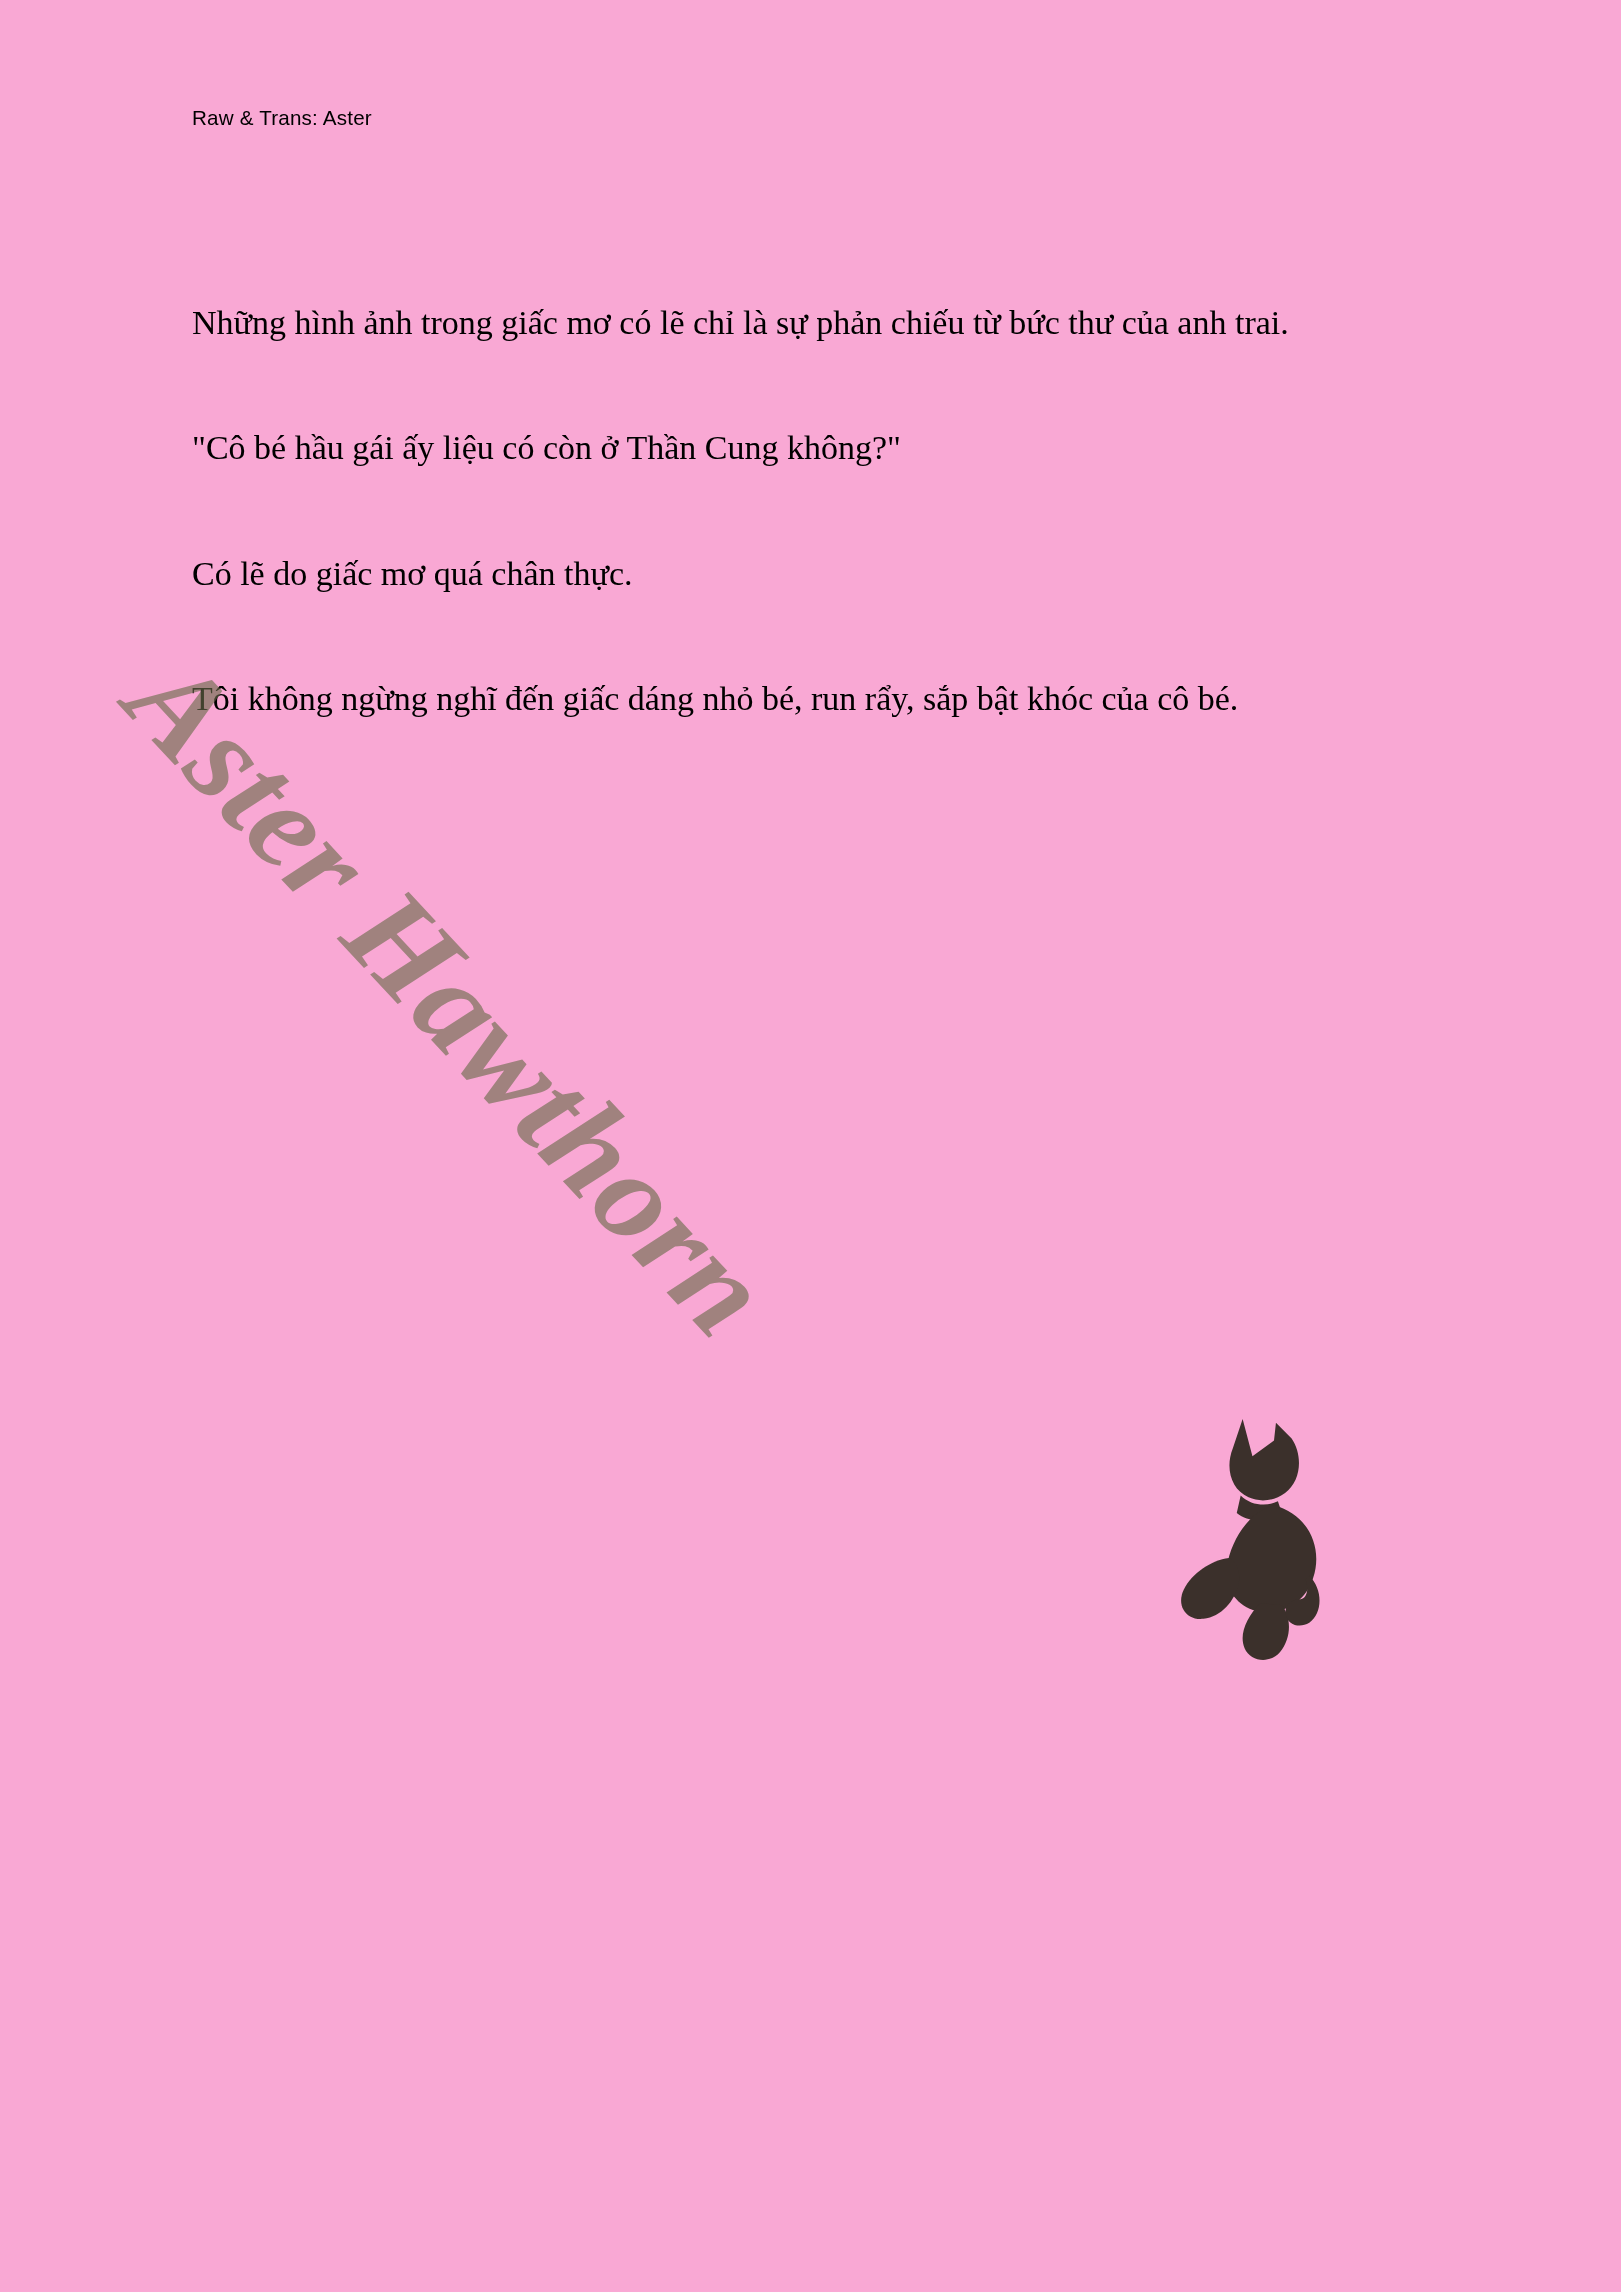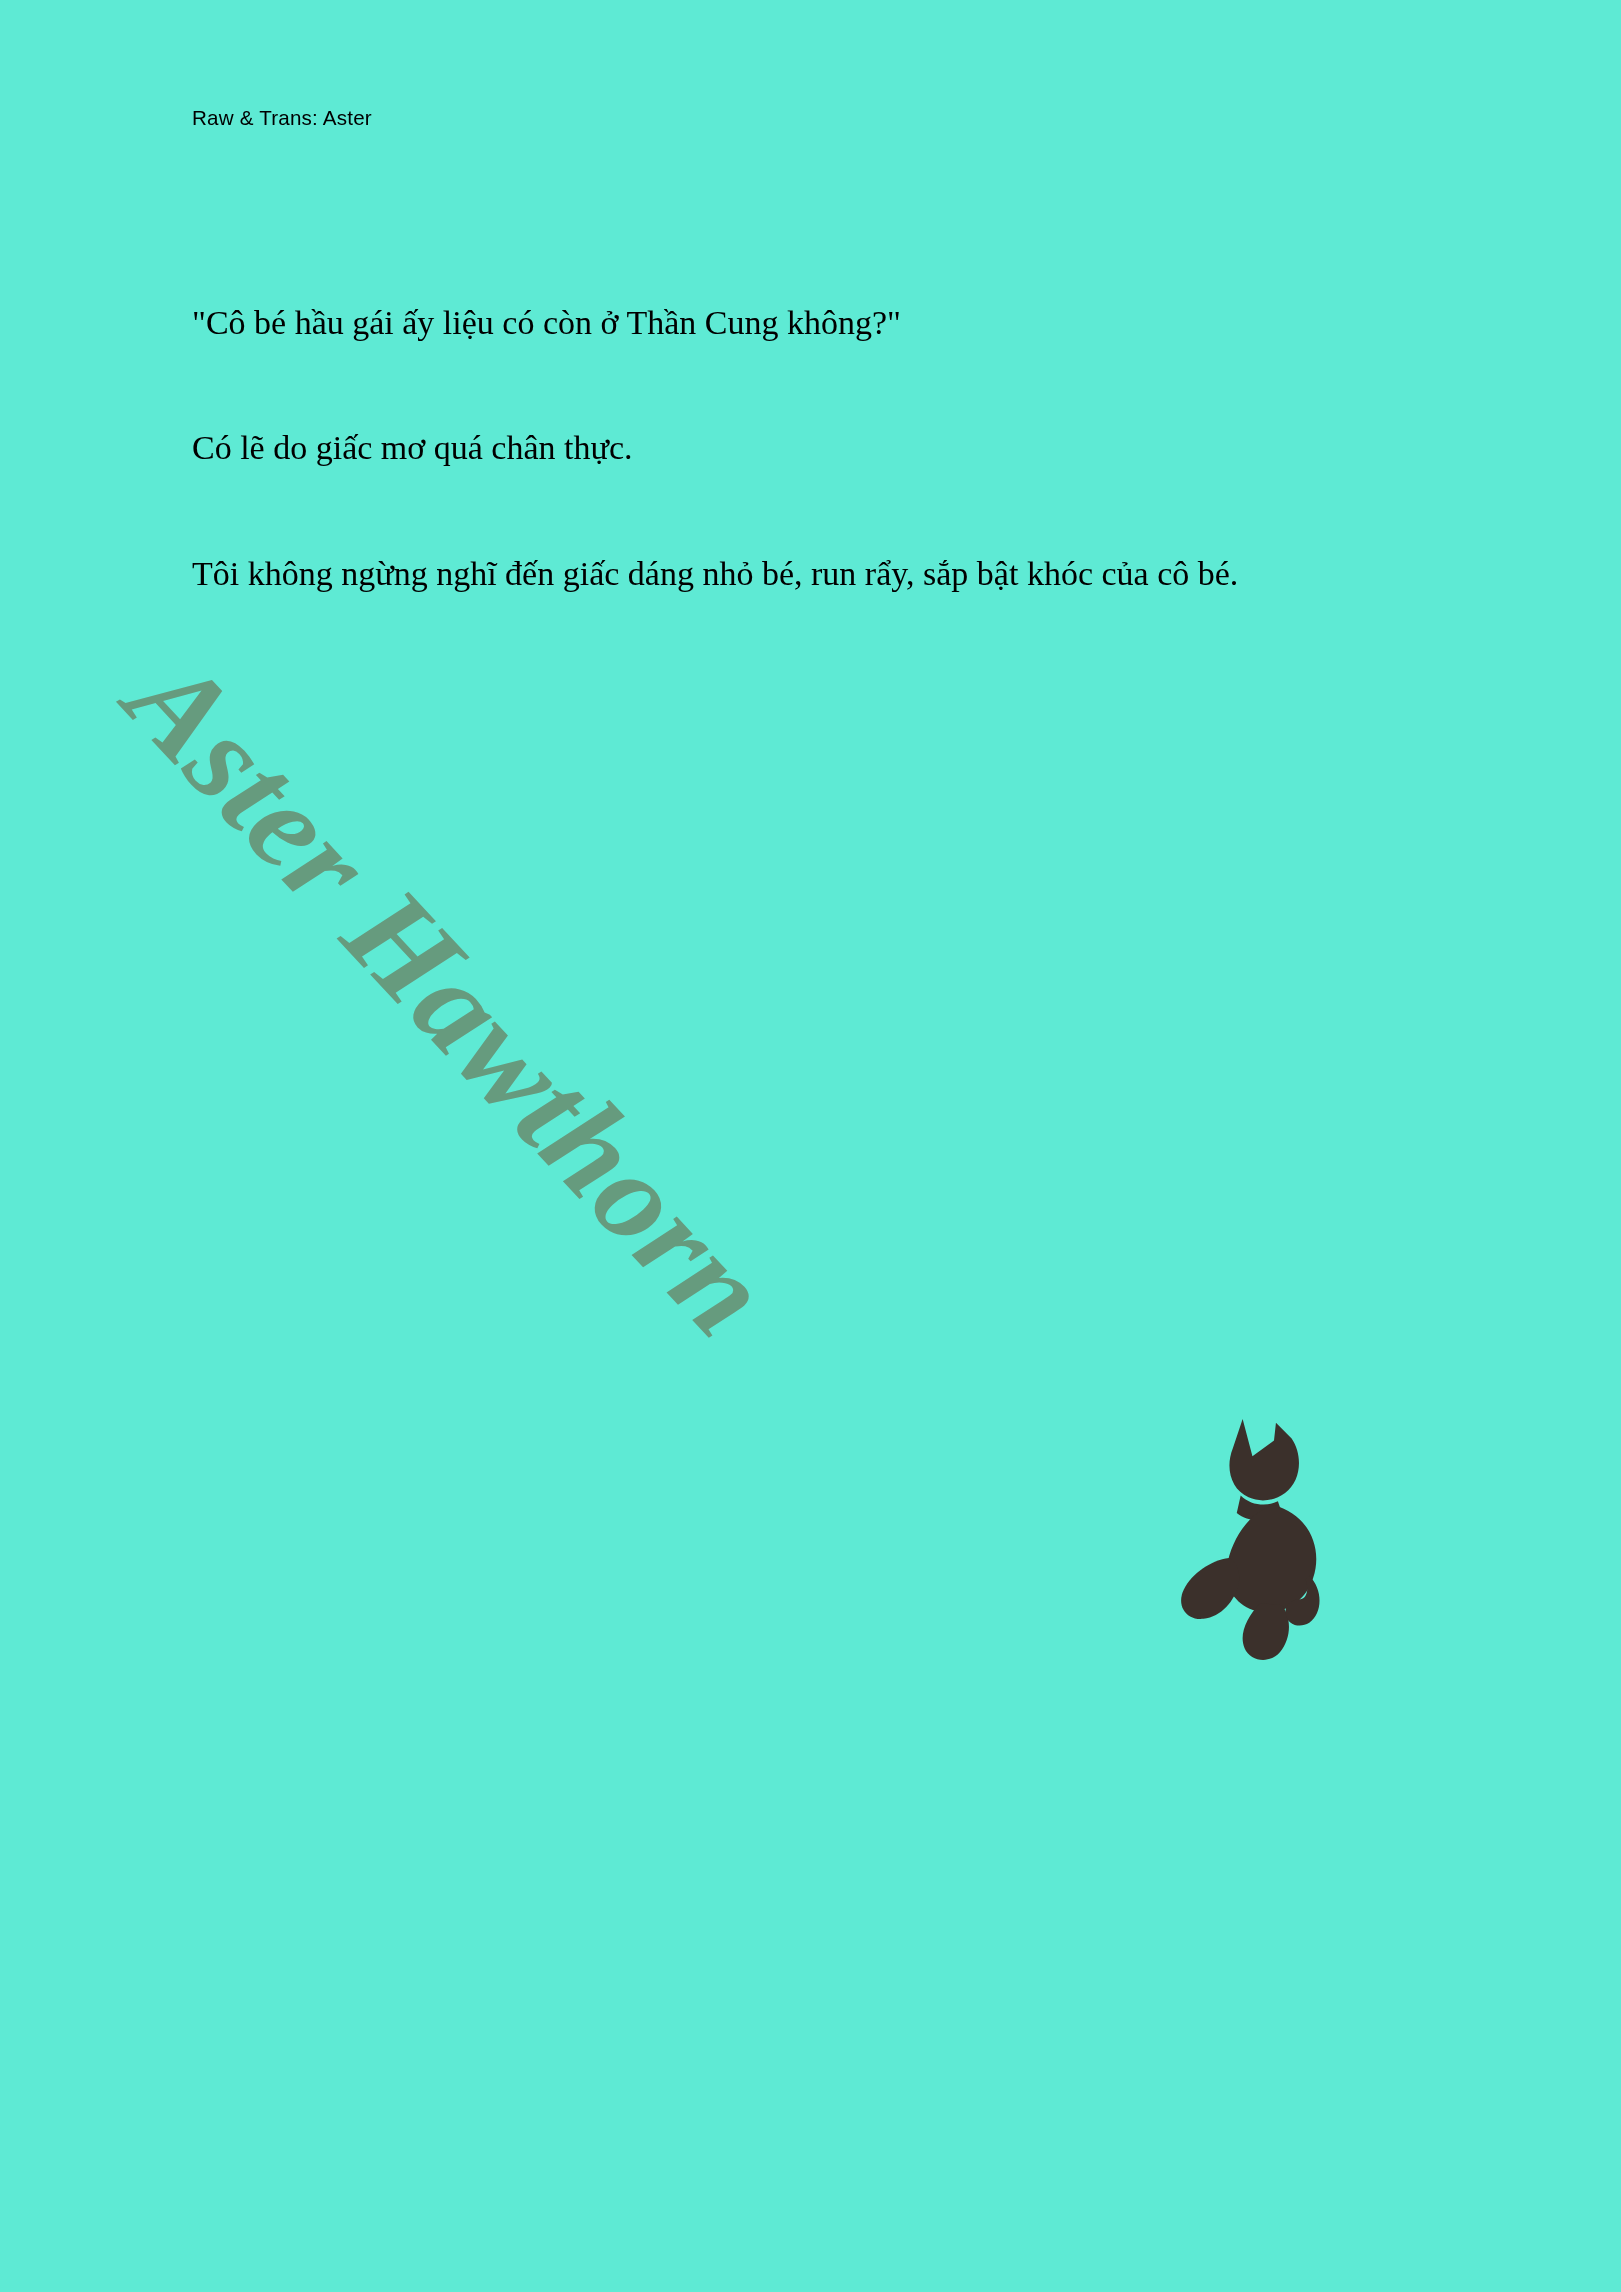--- a/index.html
+++ b/index.html
@@ -12,21 +12,21 @@
     height: 2293px;
     position: relative;
     overflow: hidden;
     font-family: "Liberation Serif", serif;
     color: #000000;
   }
 
   .page {
     position: absolute;
     inset: 0;
-    background: #5eead4;
+    background: #f9a8d4;
   }
 
   .header {
     position: absolute;
     top: 106px;
     left: 192px;
     font-family: "Liberation Sans", sans-serif;
     font-size: 20.6px;
     color: #000000;
     letter-spacing: 0.2px;
@@ -79,20 +79,21 @@
   }
 </style>
 </head>
 <body>
 
 <div class="page">
 
   <div class="header">Raw &amp; Trans: Aster</div>
 
   <div class="content">
+    <p class="para">Những hình ảnh trong giấc mơ có lẽ chỉ là sự phản chiếu từ bức thư của anh trai.</p>
     <p class="para">"Cô bé hầu gái ấy liệu có còn ở Thần Cung không?"</p>
     <p class="para">Có lẽ do giấc mơ quá chân thực.</p>
     <p class="para">Tôi không ngừng nghĩ đến giấc dáng nhỏ bé, run rẩy, sắp bật khóc của cô bé.</p>
   </div>
 
   <div class="watermark">Aster Hawthorn</div>
 
   <div class="cat-logo">
     <svg viewBox="0 0 200 260" width="196" height="255" xmlns="http://www.w3.org/2000/svg">
       <g fill="#3b302b">

